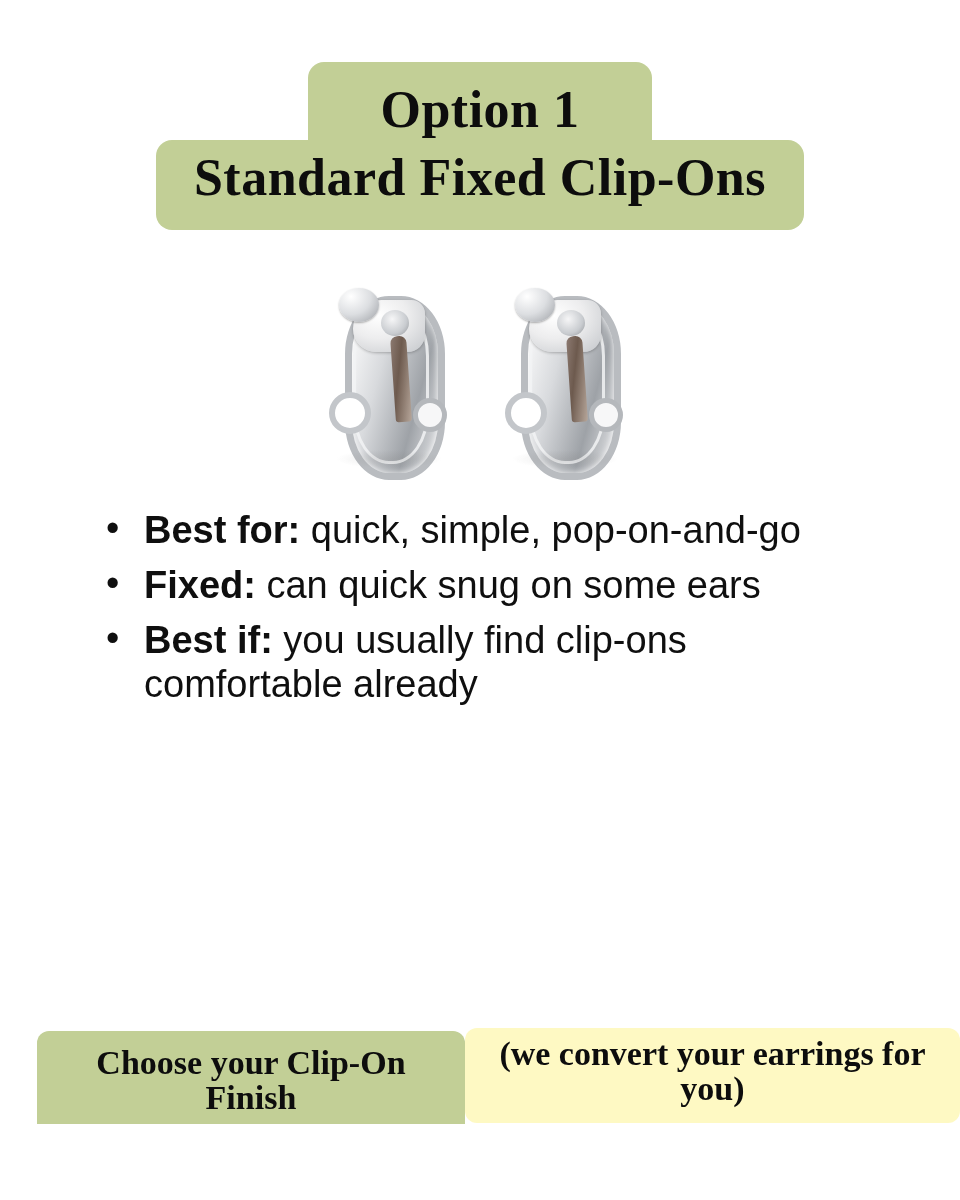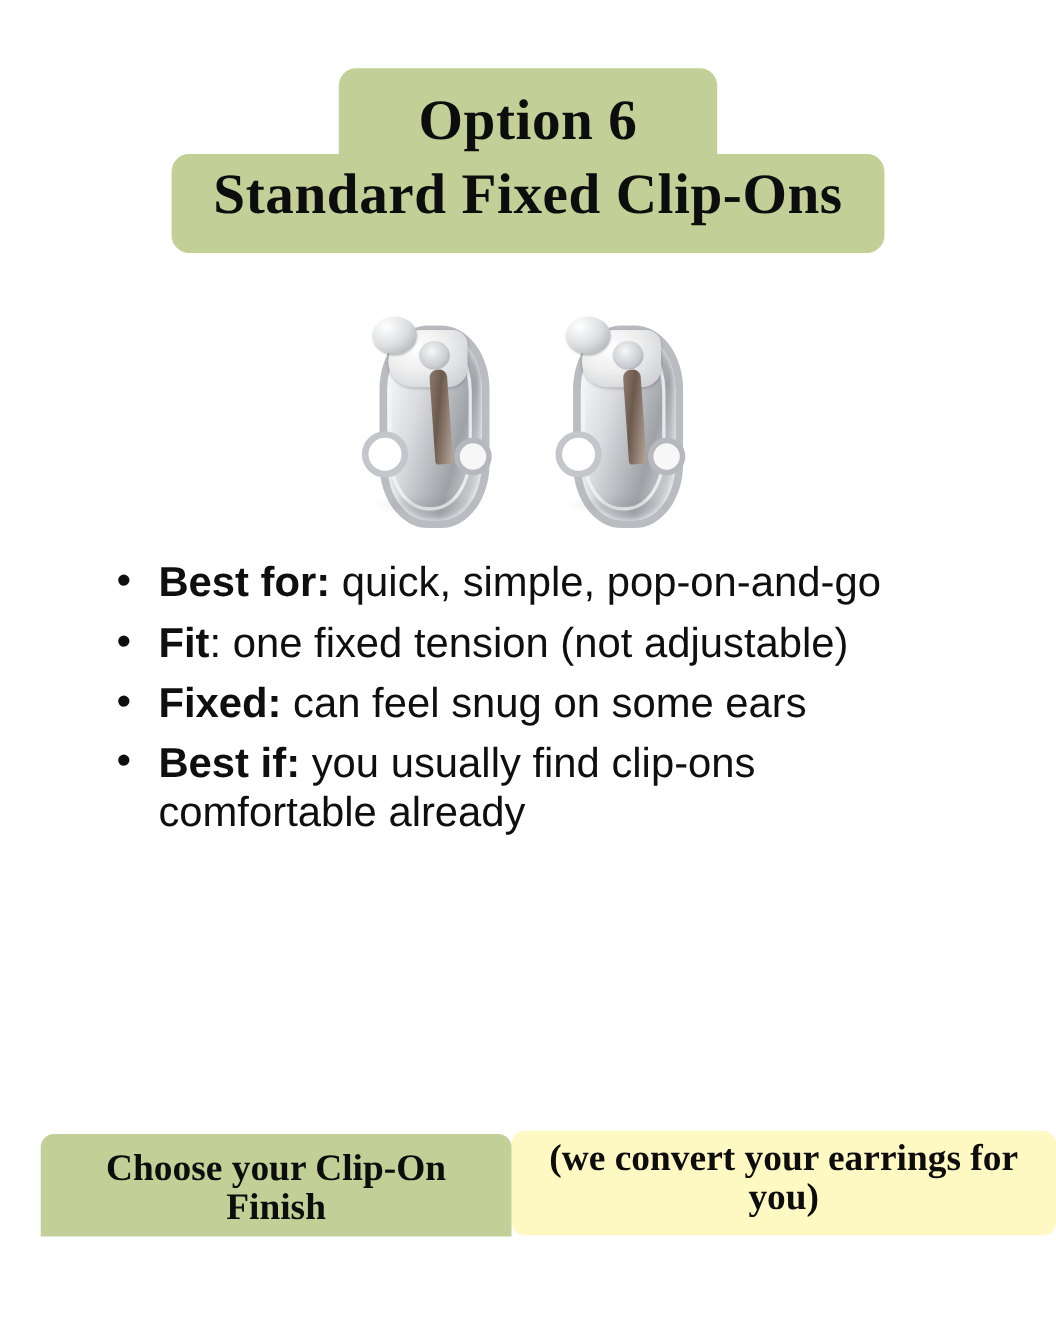--- a/index.html
+++ b/index.html
@@ -238,21 +238,21 @@
     position: relative;
     z-index: 1;
   }
 </style>
 </head>
 <body>
 
 <div class="page">
 
   <div class="header-wrap">
-    <div class="header-line1">Option 6</div>
+    <div class="header-line1">Option 1</div>
     <div class="header-line2">Standard Fixed Clip-Ons</div>
   </div>
 
   <div class="product-image">
     <div class="clip-on">
       <div class="clip-wire"></div>
       <div class="clip-wire-inner"></div>
       <div class="clip-pad"></div>
       <div class="clip-knob"></div>
       <div class="clip-hinge"></div>
@@ -269,22 +269,21 @@
       <div class="clip-hinge"></div>
       <div class="clip-arm"></div>
       <div class="clip-ring-left"></div>
       <div class="clip-ring-right"></div>
       <div class="clip-shadow"></div>
     </div>
   </div>
 
   <ul class="bullets">
     <li><b>Best for:</b><span> quick, simple, pop-on-and-go</span></li>
-    <li><b>Fit</b><span>: one fixed tension (not adjustable)</span></li>
-    <li><b>Fixed:</b><span> can feel snug on some ears</span></li>
+    <li><b>Fixed:</b><span> can quick snug on some ears</span></li>
     <li><b>Best if:</b><span> you usually find clip-ons comfortable already</span></li>
   </ul>
 
   <div class="footer-wrap">
     <div class="footer-line1">Choose your Clip-On Finish</div>
     <div class="footer-line2">(we convert your earrings for you)</div>
   </div>
 
 </div>
 

